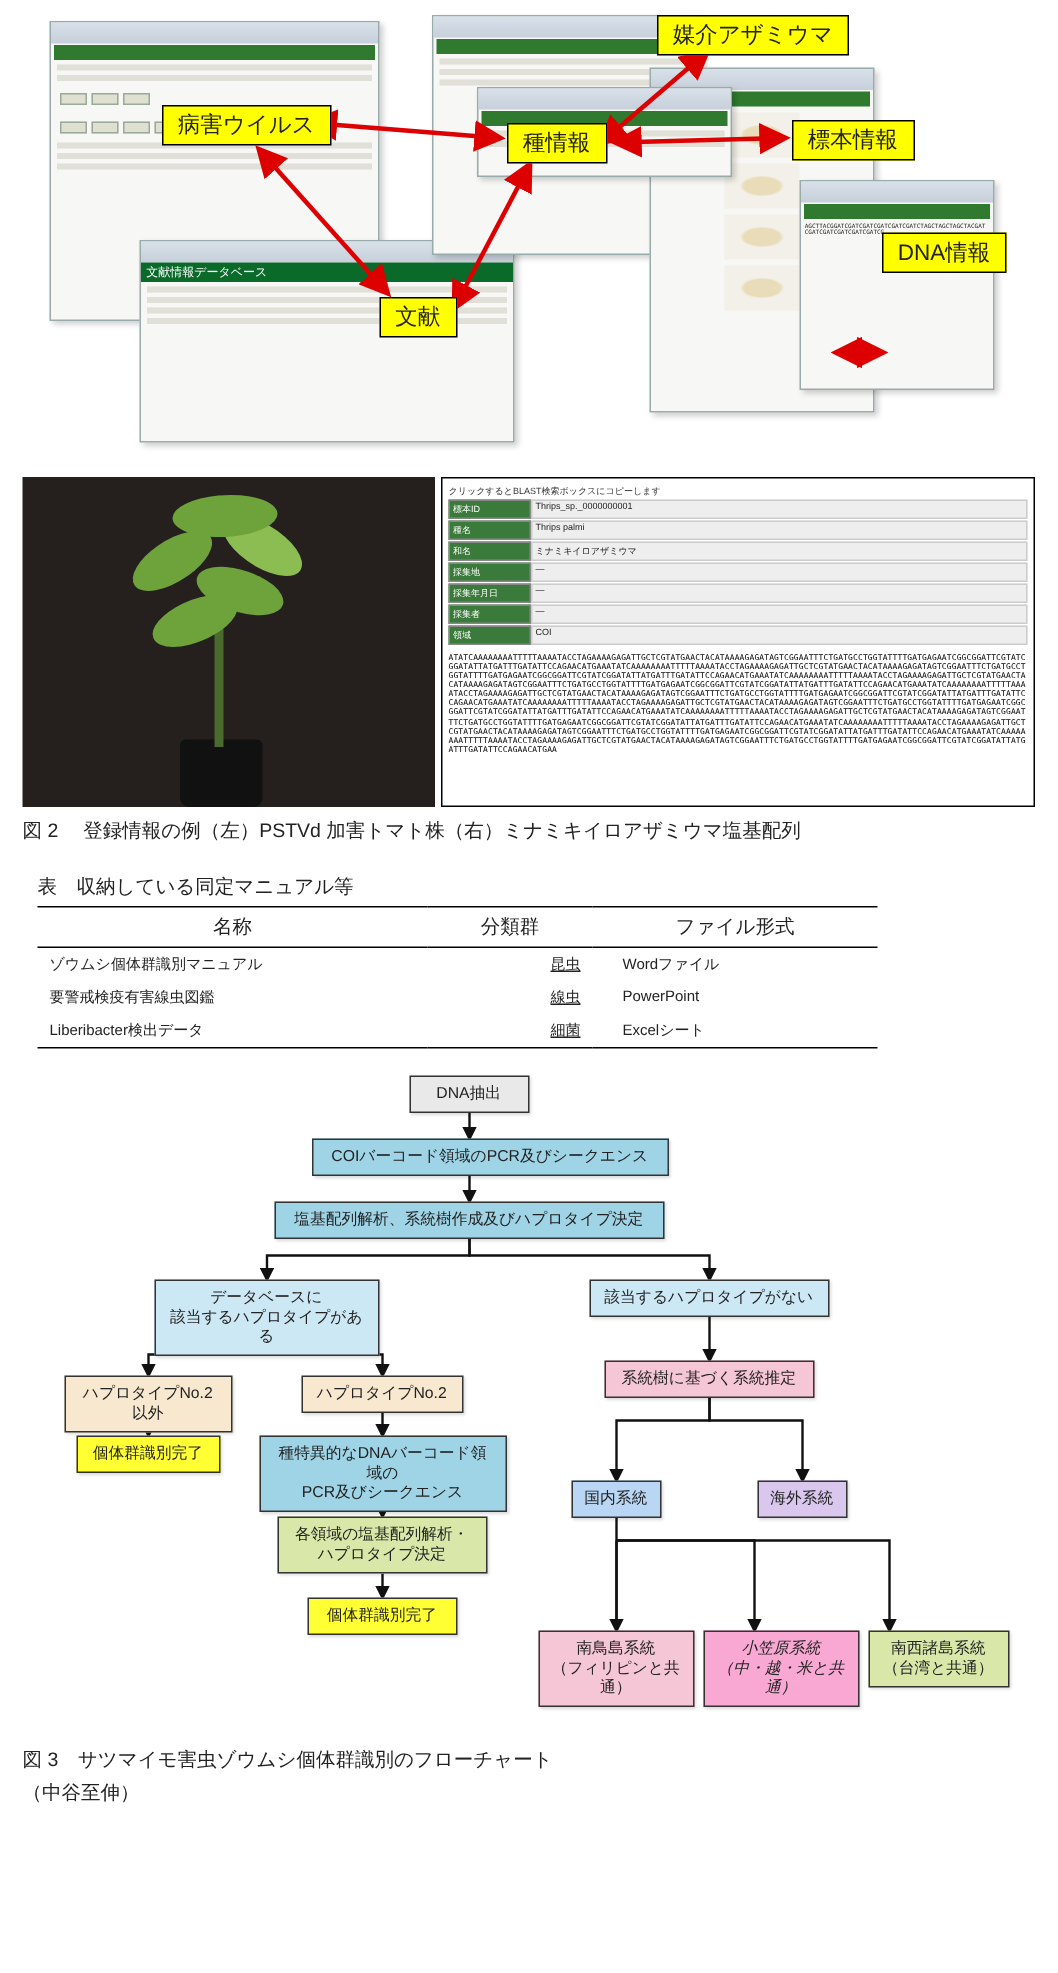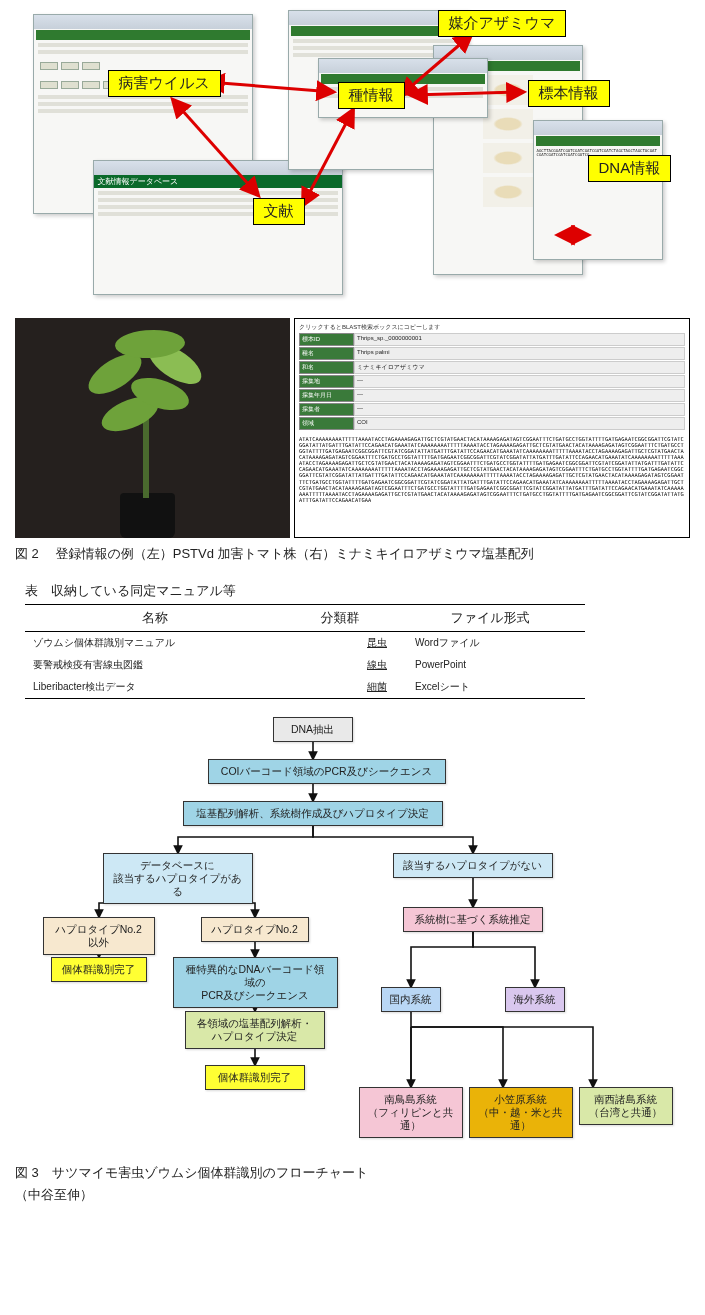--- a/index.html
+++ b/index.html
@@ -54,21 +54,21 @@
   .fnode { position:absolute; border:1px solid #333; font-size:10.5px; text-align:center; padding:5px 8px; display:flex; align-items:center; justify-content:center; line-height:1.25; box-shadow:1px 1px 2px rgba(0,0,0,0.15);}
   .c-gray   { background:#e9e9e9;}
   .c-blue   { background:#9fd4e6;}
   .c-blue2  { background:#cde8f5;}
   .c-pale   { background:#f7e8cf;}
   .c-yellow { background:#ffff33;}
   .c-lime   { background:#d9e8a8;}
   .c-pink   { background:#f5c6d5;}
   .c-purple { background:#d9c7ee;}
   .c-bluebox{ background:#b9d7f5;}
-  .c-navy   { background:#eab308;}
+  .c-navy   { background:#f9a8d4;font-style:italic;}
   .flow-arrows { position:absolute; left:0; top:0; width:100%; height:100%; pointer-events:none;}
 
   .author { text-align:left; font-size:13px; margin-top:4px;}
 </style>
 </head>
 <body>
 
 <div class="section">
   <div class="fig1">
 

